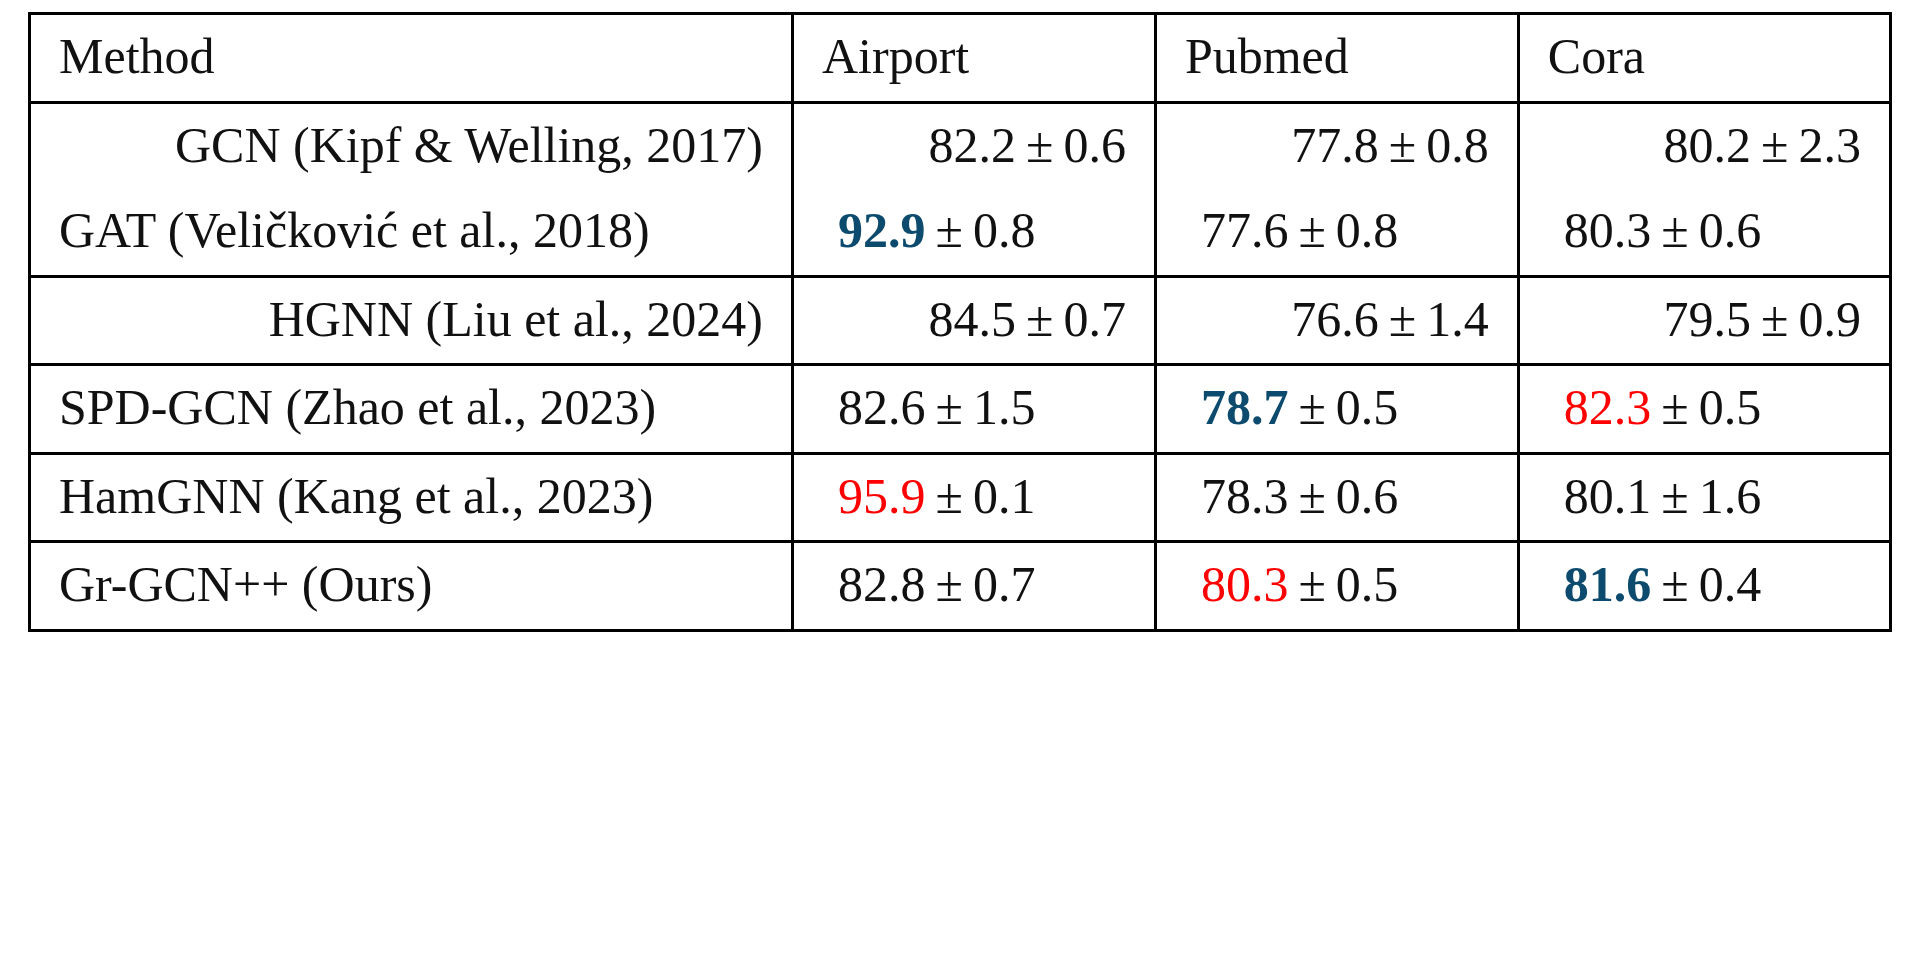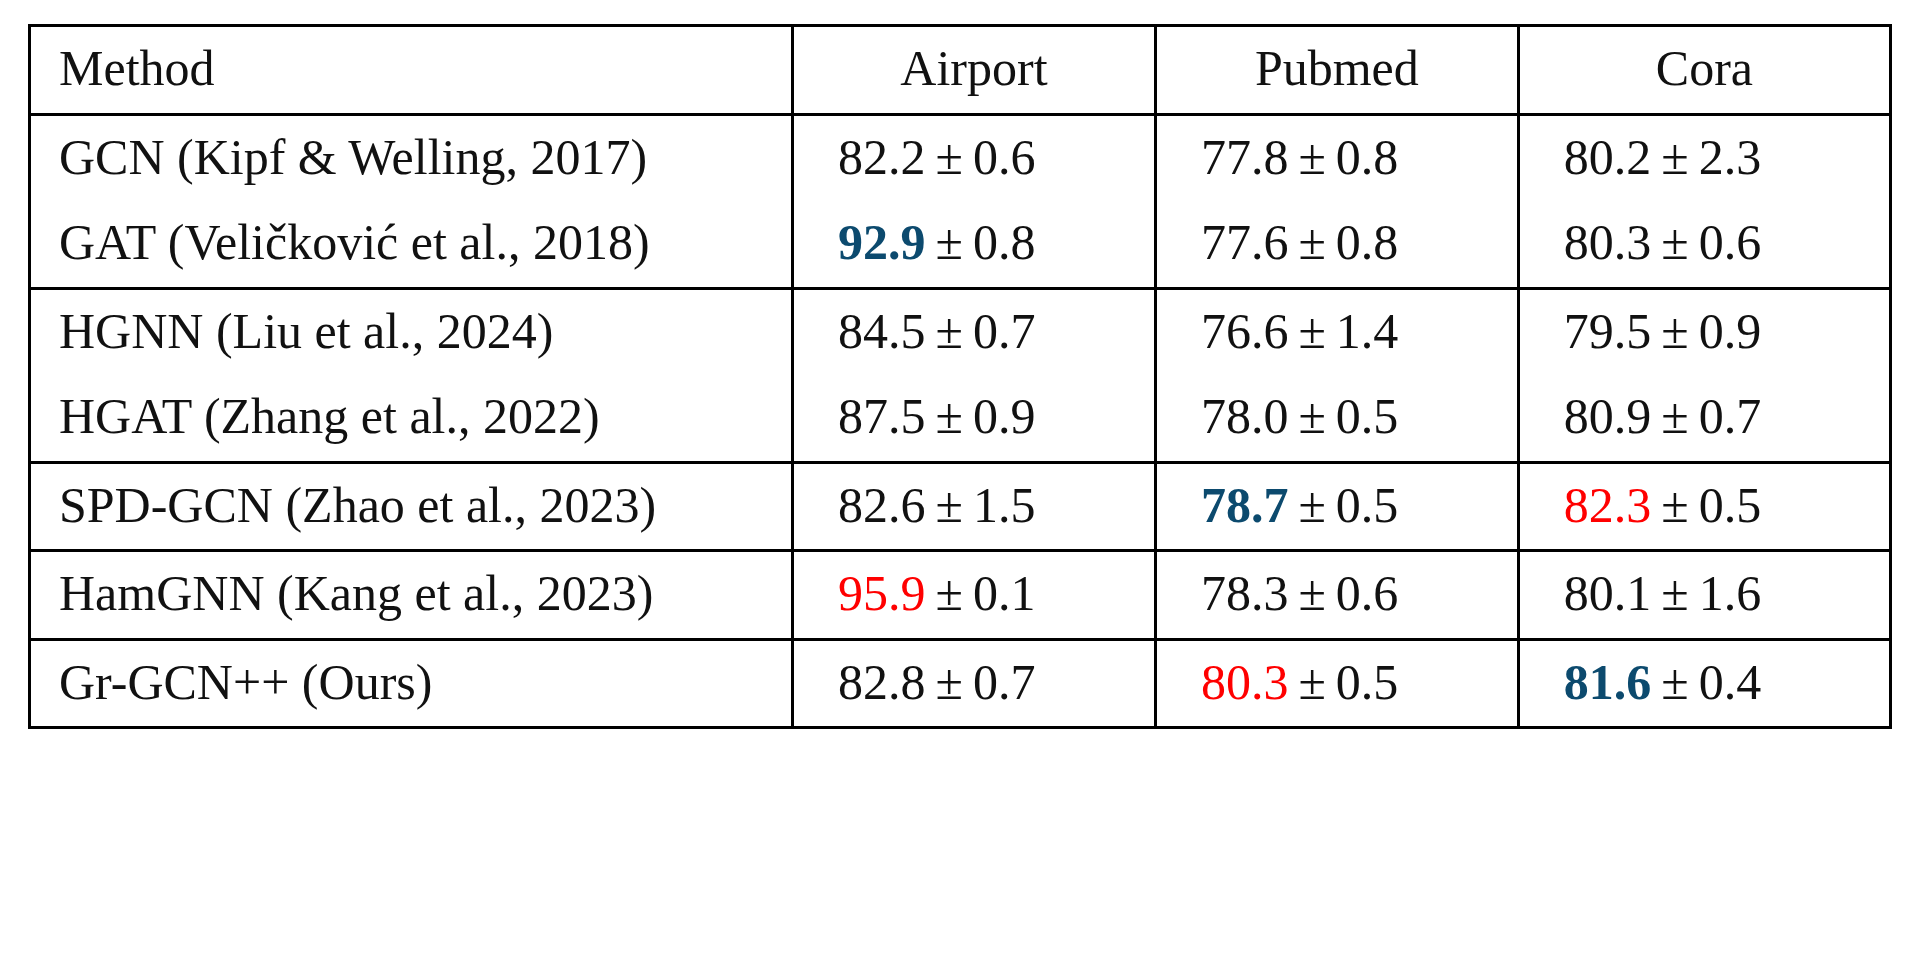--- a/index.html
+++ b/index.html
@@ -4,57 +4,58 @@
 <style>
   html, body {
     margin: 0;
     padding: 0;
     background: #ffffff;
     width: 1920px;
     height: 972px;
   }
   .wrap {
     box-sizing: border-box;
-    padding: 24px 28px;
+    padding: 12px 28px;
   }
   table {
     border-collapse: collapse;
     width: 100%;
     font-family: "Times New Roman", Times, serif;
     font-size: 50px;
     color: #111;
   }
   td, th {
     border: 3px solid #000;
     padding: 8px 28px 10px 28px;
     vertical-align: middle;
     line-height: 1.35;
     white-space: nowrap;
   }
   th {
     font-weight: 400;
-    text-align: center;
+    text-align: left;
   }
   th.method {
     text-align: left;
   }
   td.method {
     text-align: left;
   }
   td.val {
     text-align: left;
     padding-left: 44px;
   }
   
   tr.inner td {
     border-top: none;
     border-bottom: none;
   }
   tr.group-top td {
     border-bottom: none;
+    text-align: right;
   }
   tr.group-bottom td {
     border-top: none;
   }
   .pm {
     padding: 0 10px;
   }
   .hl-blue { color: #0c4a6e; font-weight: 700; }
   .hl-red  { color: #ff0000; font-weight: 400; }
 </style>
@@ -91,26 +92,20 @@
         <td class="val"><span>77.6</span><span class="pm">±</span><span>0.8</span></td>
         <td class="val"><span>80.3</span><span class="pm">±</span><span>0.6</span></td>
       </tr>
 
       <tr class="group-top">
         <td class="method">HGNN (Liu et al., 2024)</td>
         <td class="val"><span>84.5</span><span class="pm">±</span><span>0.7</span></td>
         <td class="val"><span>76.6</span><span class="pm">±</span><span>1.4</span></td>
         <td class="val"><span>79.5</span><span class="pm">±</span><span>0.9</span></td>
       </tr>
-      <tr class="group-bottom">
-        <td class="method">HGAT (Zhang et al., 2022)</td>
-        <td class="val"><span>87.5</span><span class="pm">±</span><span>0.9</span></td>
-        <td class="val"><span>78.0</span><span class="pm">±</span><span>0.5</span></td>
-        <td class="val"><span>80.9</span><span class="pm">±</span><span>0.7</span></td>
-      </tr>
 
       <tr>
         <td class="method">SPD-GCN (Zhao et al., 2023)</td>
         <td class="val"><span>82.6</span><span class="pm">±</span><span>1.5</span></td>
         <td class="val"><span class="hl-blue">78.7</span><span class="pm">±</span><span>0.5</span></td>
         <td class="val"><span class="hl-red">82.3</span><span class="pm">±</span><span>0.5</span></td>
       </tr>
 
       <tr>
         <td class="method">HamGNN (Kang et al., 2023)</td>

